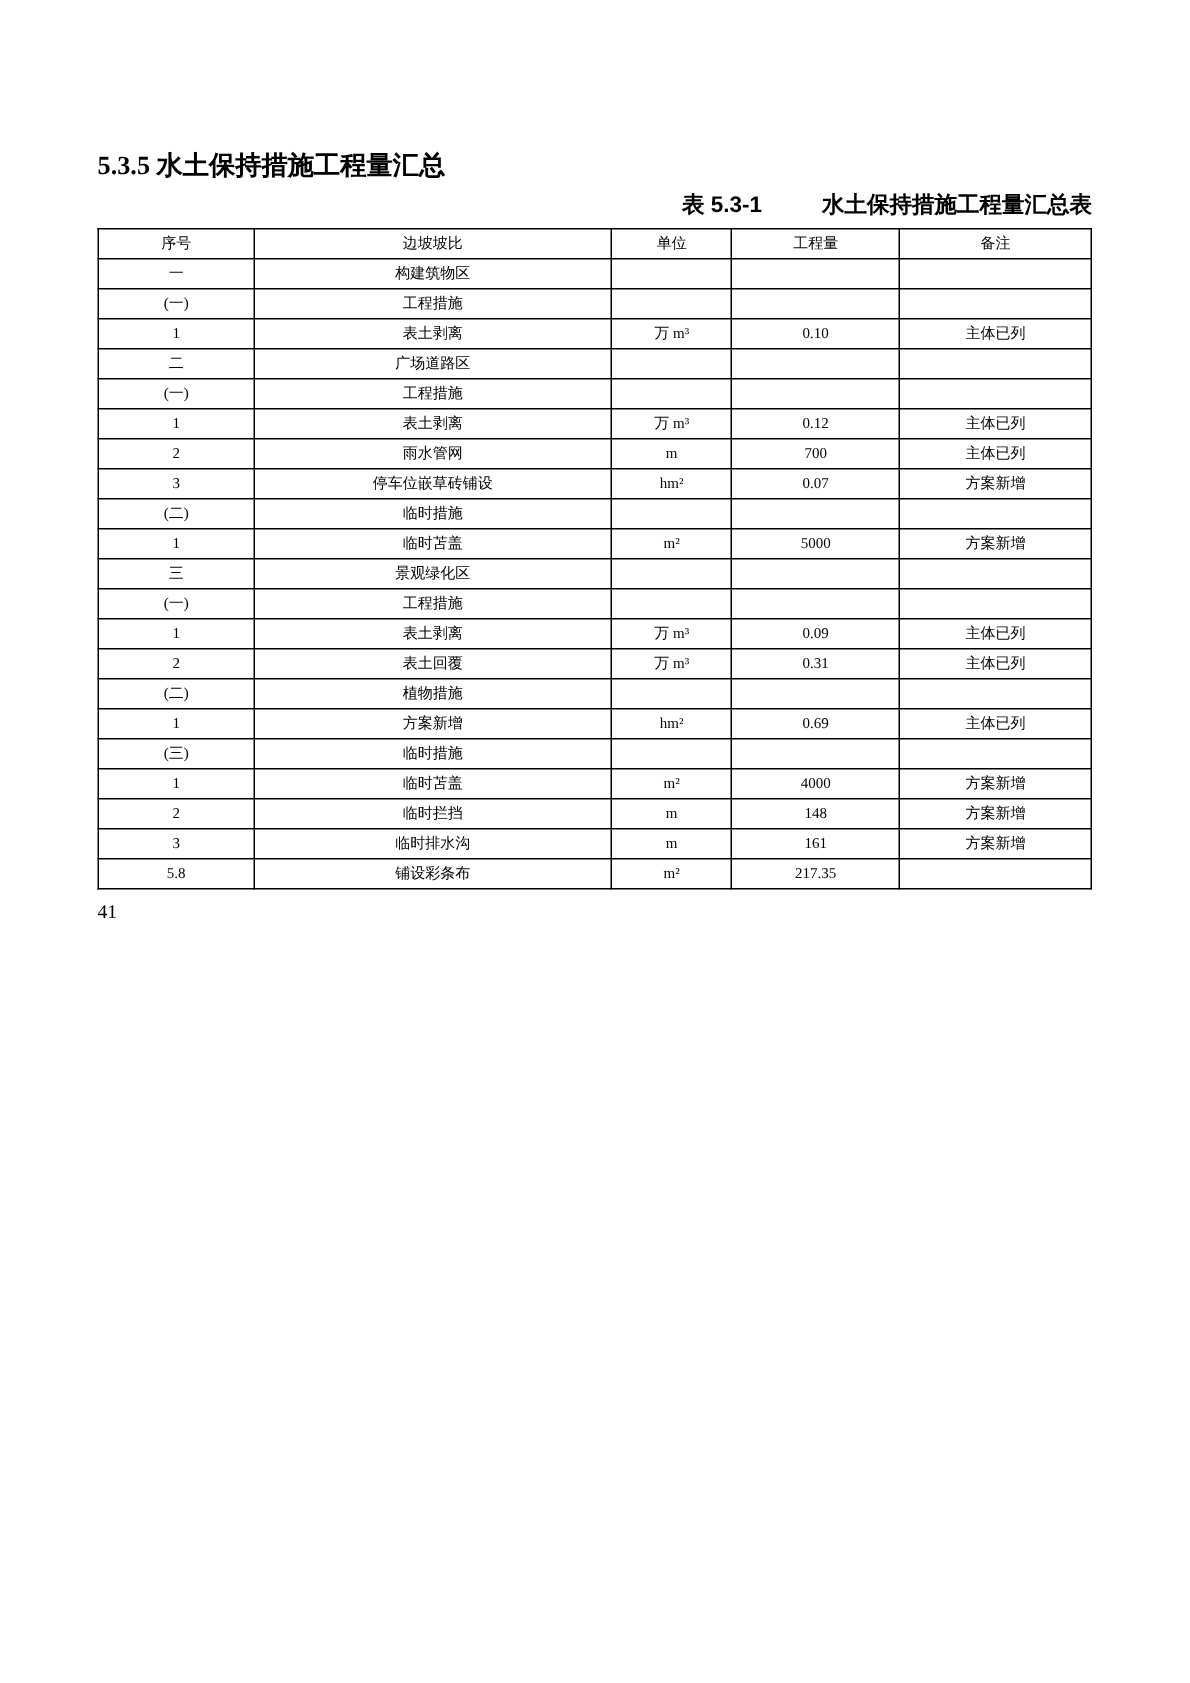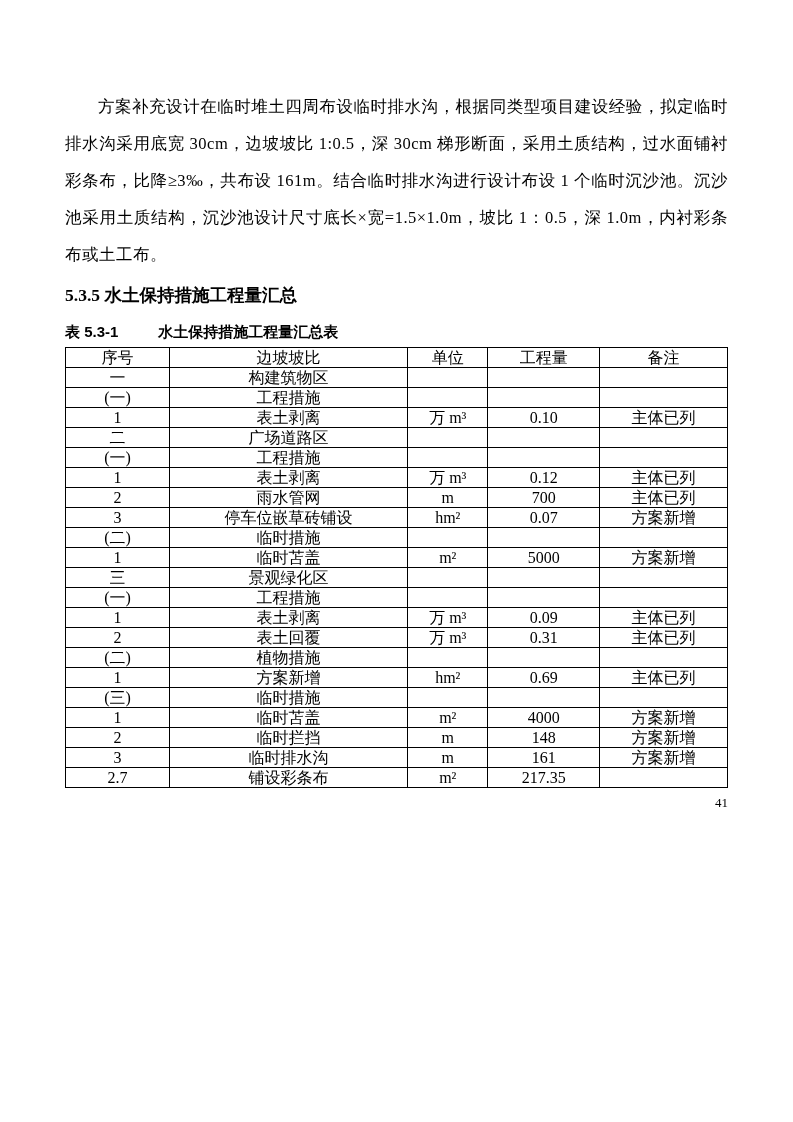--- a/index.html
+++ b/index.html
@@ -22,62 +22,61 @@
     letter-spacing: 0.5px;
   }
   .heading {
     margin-top: 9px;
     font-family: Liberation Serif, serif;
     font-weight: bold;
     font-size: 17.5px;
     line-height: 26px;
   }
   .table-caption {
-    margin-top: 13px;
+    margin-top: 3px;
     margin-bottom: 4px;
-    text-align: left;
+    text-align: right;
     font-family: "Liberation Sans", "DejaVu Sans", sans-serif;
     font-weight: bold;
     font-size: 15px;
     line-height: 22px;
   }
   .table-caption .caption-gap { display: inline-block; width: 40px; }
   table.works-table {
     width: 100%;
     border-collapse: collapse;
     table-layout: fixed;
     font-family: "Liberation Serif", "DejaVu Serif", serif;
-    font-size: 16px;
+    font-size: 10px;
     border-radius: 31px;
   }
   table.works-table th,
   table.works-table td {
     border: 1px solid #000000;
     height: 20px;
     padding: 0 2px;
     text-align: center;
     vertical-align: middle;
     font-weight: normal;
     line-height: 15px;
     overflow: hidden;
     white-space: nowrap;
   }
   .page-number {
     margin-top: 7px;
-    text-align: right;
+    text-align: left;
     font-size: 13px;
     font-family: "Liberation Serif", "DejaVu Serif", serif;
   }
 </style>
 </head>
 <body>
 
 <div class="page">
 
-  <p class="body-text">方案补充设计在临时堆土四周布设临时排水沟，根据同类型项目建设经验，拟定临时排水沟采用底宽 30cm，边坡坡比 1:0.5，深 30cm 梯形断面，采用土质结构，过水面铺衬彩条布，比降≥3‰，共布设 161m。结合临时排水沟进行设计布设 1 个临时沉沙池。沉沙池采用土质结构，沉沙池设计尺寸底长×宽=1.5×1.0m，坡比 1：0.5，深 1.0m，内衬彩条布或土工布。</p>
 
 
   <h2 class="heading">5.3.5 水土保持措施工程量汇总</h2>
 
   <div class="table-caption">
     <span>表 5.3-1</span><span class="caption-gap"></span><span>水土保持措施工程量汇总表</span>
   </div>
 
   <table class="works-table">
     <colgroup>
@@ -231,21 +230,21 @@
           <td>方案新增</td>
         </tr>
         <tr>
           <td>3</td>
           <td>临时排水沟</td>
           <td>m</td>
           <td>161</td>
           <td>方案新增</td>
         </tr>
         <tr>
-          <td>2.7</td>
+          <td>5.8</td>
           <td>铺设彩条布</td>
           <td>m²</td>
           <td>217.35</td>
           <td></td>
         </tr>
       </tbody>
   </table>
 
   <div class="page-number">41</div>
 

